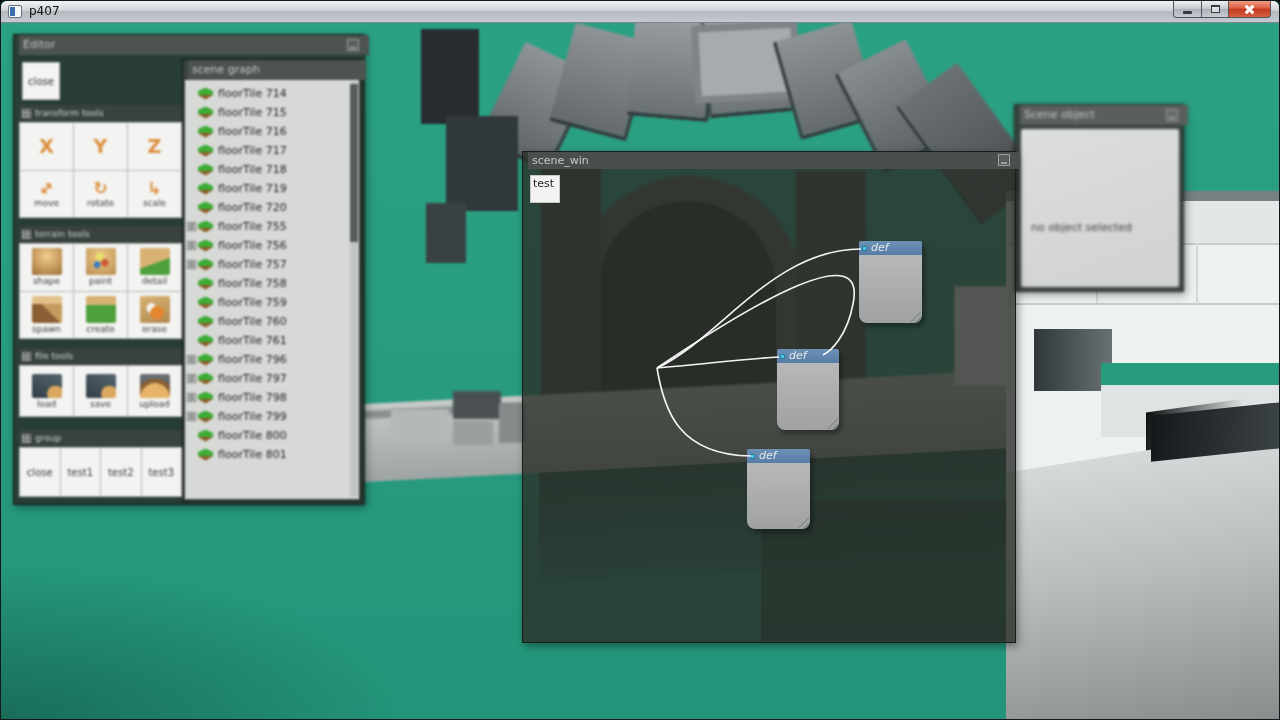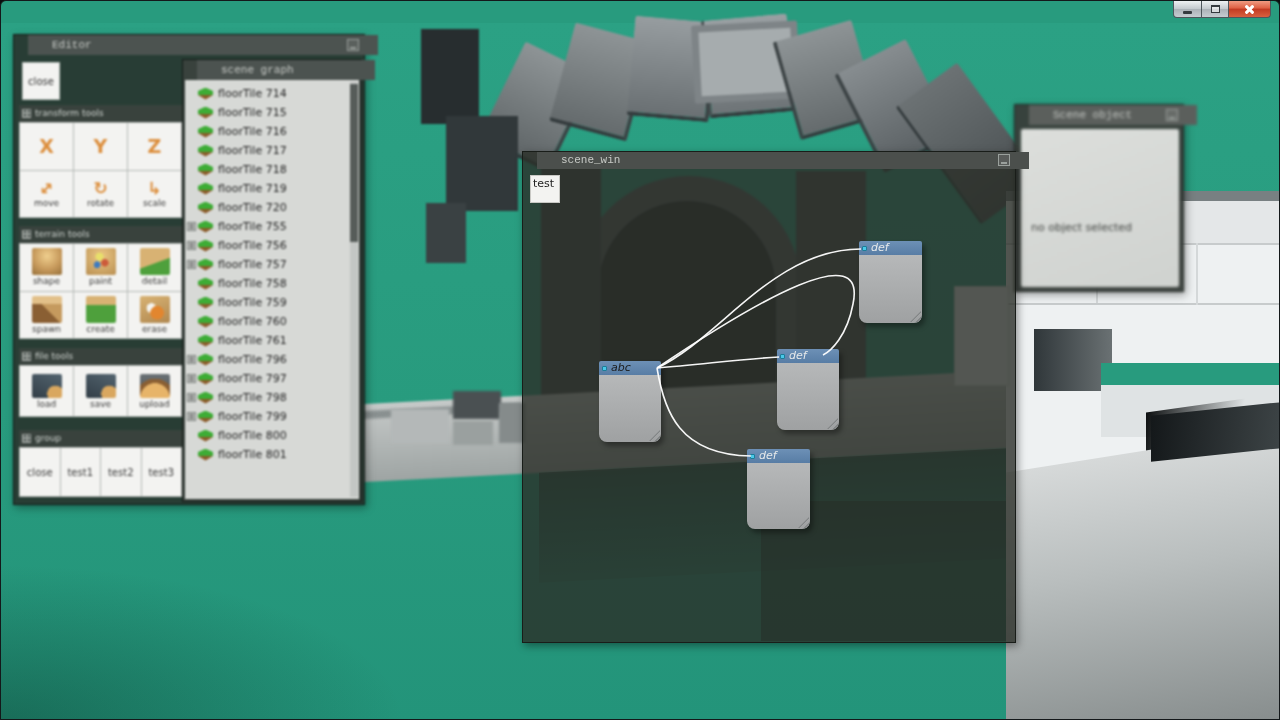--- a/index.html
+++ b/index.html
@@ -21,21 +21,21 @@
   .glyph-x i{position:absolute;left:0;top:4px;width:11px;height:3px;background:#fff;border-radius:1px;}
   .glyph-x i:first-child{transform:rotate(45deg);}
   .glyph-x i:last-child{transform:rotate(-45deg);}
   
   .bg{position:absolute;}
   #scene3d{position:absolute;left:0;top:22px;width:1280px;height:698px;background:linear-gradient(180deg,#2ba184 0%,#289b7e 55%,#23947a 100%);z-index:1;}
   #arch-group{position:absolute;left:0;top:0;width:100%;height:100%;filter:blur(0.8px);}
   .vblock{border-radius:3px;}
   #vignette{position:absolute;left:0;top:520px;width:460px;height:178px;background:radial-gradient(ellipse at 0% 100%,rgba(8,44,33,.38),transparent 62%);}
   
-  .ptitle{position:absolute;left:14px;top:0;width:100%;height:20px;background:#4c5350;color:#c7cac6;font-size:11px;line-height:20px;padding-left:24px;font-family:Liberation Mono, monospace;}
+  .ptitle{position:absolute;left:5px;top:0;width:100%;height:20px;background:#4c5350;color:#c7cac6;font-size:11px;line-height:20px;padding-left:4px;}
   .collapse-box{position:absolute;right:5px;top:4px;width:12px;height:12px;border:1px solid #9aa09c;background:rgba(255,255,255,.08);}
   .collapse-box i{position:absolute;left:2px;top:7px;width:6px;height:2px;background:#9aa09c;}
   .sec-header{position:absolute;height:17px;background:#39423d;color:#cdd2ce;font-size:9px;line-height:17px;padding-left:16px;overflow:hidden;white-space:nowrap;}
   .sec-header .hicon{position:absolute;left:3px;top:4px;width:9px;height:9px;background:repeating-linear-gradient(0deg,#9aa09c 0 2px,transparent 2px 4px),repeating-linear-gradient(90deg,#9aa09c 0 2px,transparent 2px 4px);}
   
   #editor-panel{position:absolute;left:12px;top:33px;width:352px;height:471px;background:rgba(40,56,48,.95);border:1px solid #141a16;z-index:10;filter:blur(1.2px);box-shadow:2px 3px 8px rgba(0,0,0,.35);}
   #editor-close{position:absolute;left:8px;top:27px;width:38px;height:38px;background:#f3f3f1;border:1px solid #b9bdb9;color:#333;font-size:10px;display:flex;align-items:center;justify-content:center;}
   .sec-body{position:absolute;left:5px;width:163px;background:#b5b9b6;display:grid;gap:1px;border:1px solid #b5b9b6;}
   .cell{background:#f3f3f1;display:flex;flex-direction:column;align-items:center;justify-content:center;overflow:hidden;}
   .big-letter{font-size:19px;font-weight:bold;color:#dc8e3c;}
@@ -134,20 +134,26 @@
       <div class="bg" style="left:95px;top:194px;width:180px;height:52px;background:#dfe3e4;"></div>
       <div class="bg" style="left:140px;top:212px;width:135px;height:40px;background:linear-gradient(100deg,#0c0f10,transparent 70%);transform:skewY(-8deg);"></div>
       <div class="bg" style="left:-52px;top:95px;width:55px;height:100px;background:#f4f6f7;border:1px solid #d0d4d5;filter:blur(1px);"></div>
     </div>
 
     <div class="bg" style="left:1005px;top:406px;width:275px;height:292px;background:linear-gradient(180deg,#d6d9d9 0%,#b9bebe 40%,#878d8d 100%);transform:skewY(-9deg);transform-origin:right top;"></div>
     <div class="bg" style="left:1150px;top:386px;width:130px;height:46px;background:linear-gradient(95deg,#14181a,#3d4446);transform:skewY(-6deg);"></div>
     <div id="vignette"></div>
   </div>
 
+  <div id="titlebar">
+    <div id="app-icon">
+        <span></span>
+      </div>
+    <div id="title-text">p407</div>
+  </div>
   <div class="winbtns">
     <div class="winbtn min">
         <span class="glyph-bar" style="margin-top:6px;"></span>
       </div>
     <div class="winbtn max">
         <span class="glyph-box"></span>
       </div>
     <div class="winbtn close">
         <span class="glyph-x">
           <i></i>
@@ -388,29 +394,20 @@
     </div>
   </div>
 
   <div id="scene-win">
     <div class="ptitle">scene_win</div>
     <div class="collapse-box">
         <i></i>
       </div>
     <div id="test-btn">test</div>
 
-    <div class="node" style="left:76px;top:209px;">
-      <div class="node-head">
-          <span class="node-dot"></span>
-          <span class="node-title nt-dark">abc</span>
-        </div>
-      <div class="node-body">
-          <div class="node-grip"></div>
-        </div>
-    </div>
     <div class="node" style="left:336px;top:89px;width:63px;height:82px;">
       <div class="node-head">
           <span class="node-dot"></span>
           <span class="node-title nt-light">def</span>
         </div>
       <div class="node-body" style="height:68px;">
           <div class="node-grip"></div>
         </div>
     </div>
     <div class="node" style="left:254px;top:197px;">

